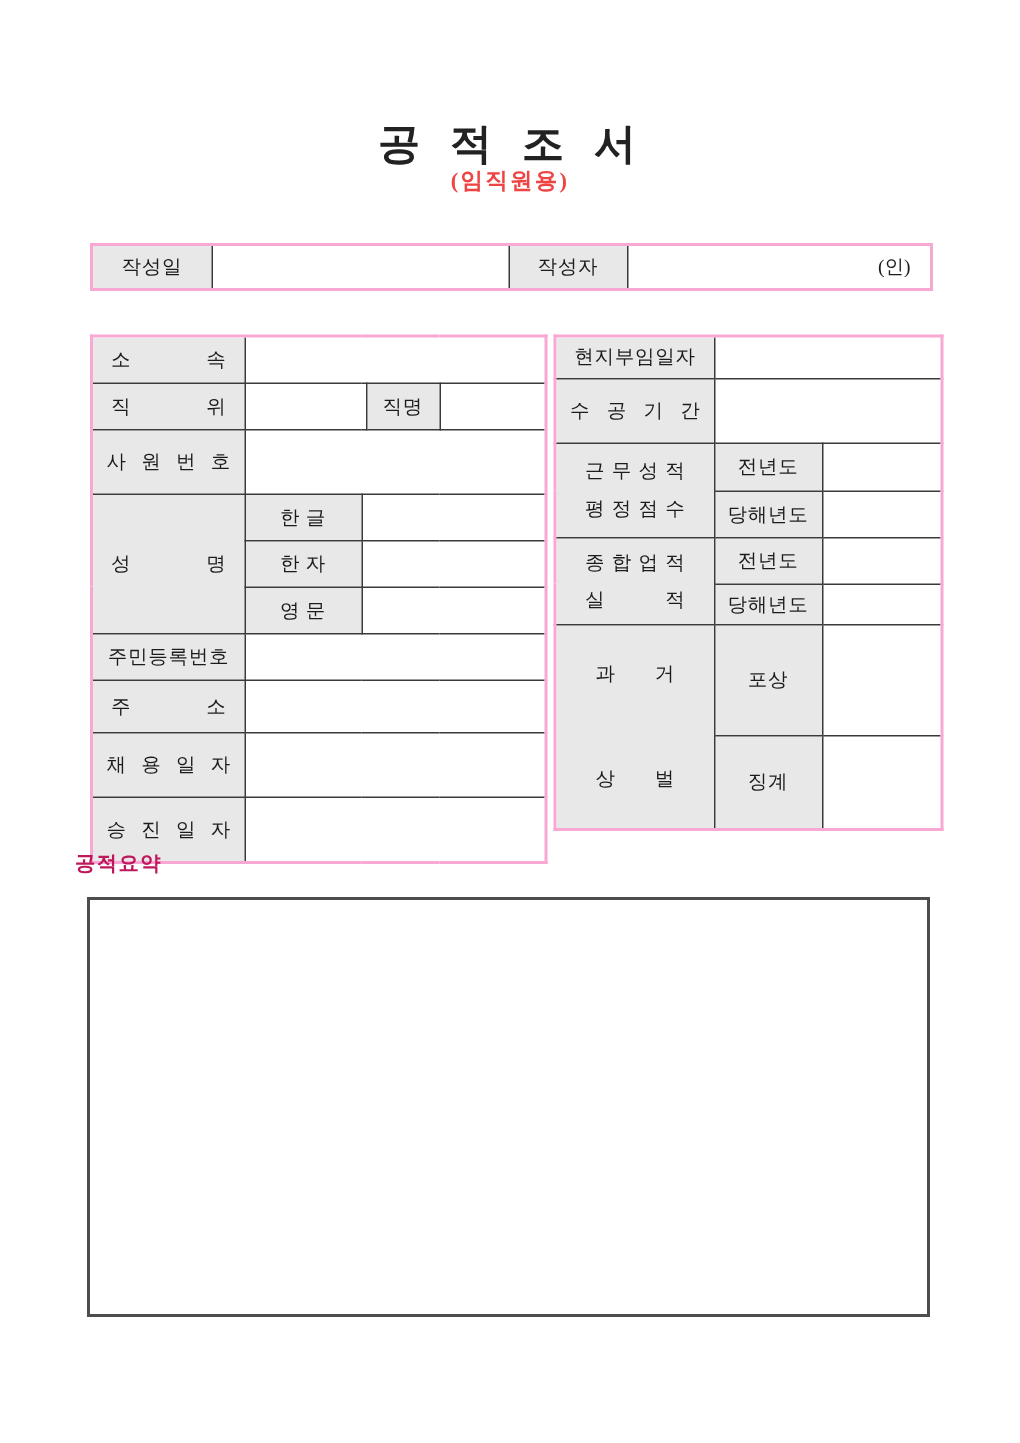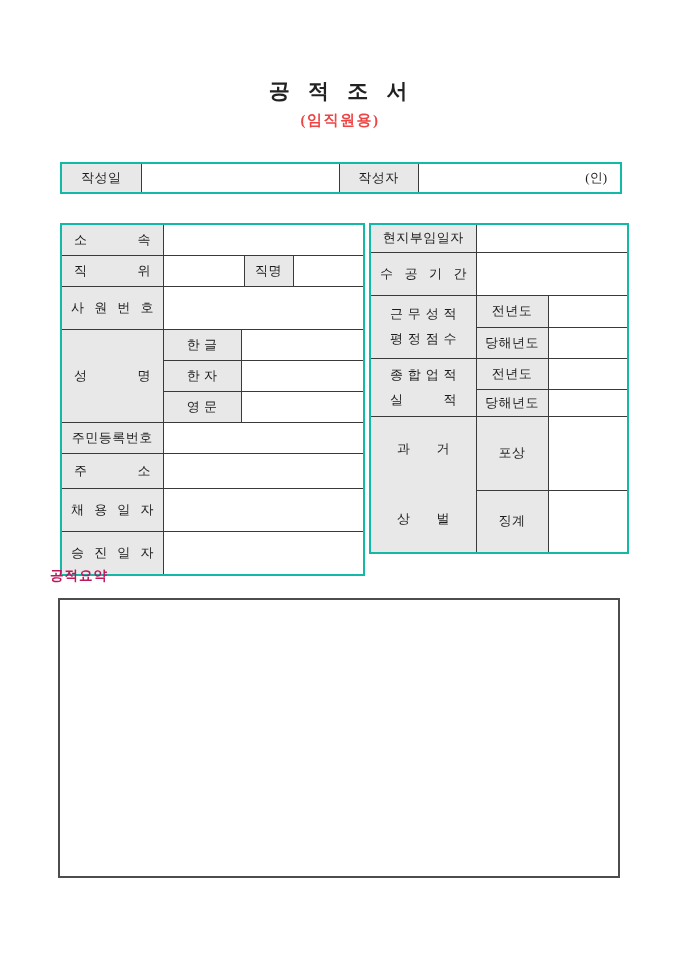--- a/index.html
+++ b/index.html
@@ -10,40 +10,40 @@
     height: 962px;
     background: #ffffff;
     font-family: "Liberation Serif", "DejaVu Serif", serif;
     color: #1b1b1b;
     overflow: hidden;
   }
   .title {
     position: absolute;
     top: 77px; left: 0; width: 680px;
     text-align: center;
-    font-size: 21px;
+    font-size: 28px;
     font-weight: bold;
     letter-spacing: 4px;
     word-spacing: 5px;
     color: #222;
   }
   .subtitle {
     position: absolute;
     top: 111px; left: 0; width: 680px;
     text-align: center;
     font-size: 15px;
     font-weight: bold;
     letter-spacing: 1.5px;
     color: #ef4444;
   }
   table.tbl {
     position: absolute;
     border-collapse: collapse;
     table-layout: fixed;
-    border: 2px solid #14b8a6;
+    border: 2px solid #f9a8d4;
   }
   table.tbl td {
     border: 1px solid #3a3a3a;
     font-size: 13px;
     vertical-align: middle;
     overflow: hidden;
   }
   .lab { background: #e8e8e8; }
   .val { background: #ffffff; }
   .ctr { text-align: center; letter-spacing: 0.5px; }

